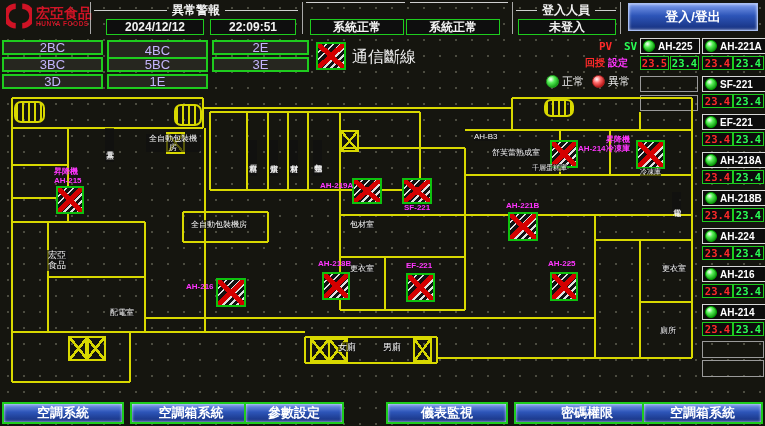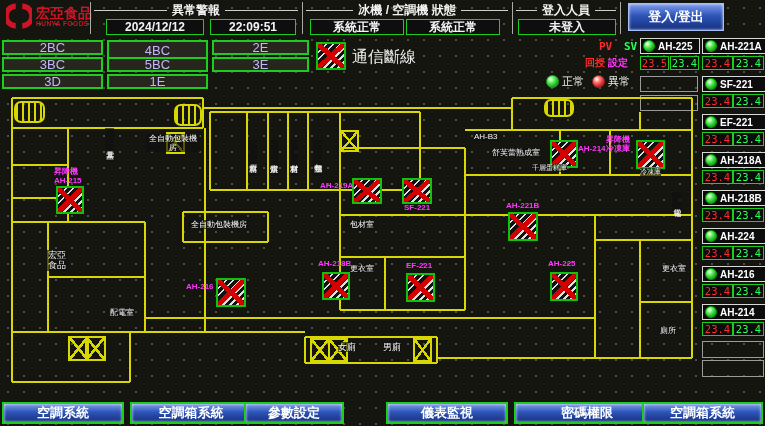--- a/index.html
+++ b/index.html
@@ -29,21 +29,21 @@
   .yx{position:absolute;border:2px solid #d8d800;
     background:
       linear-gradient(to top right,transparent 45%,#d8d800 45% 55%,transparent 55%),
       linear-gradient(to bottom right,transparent 45%,#d8d800 45% 55%,transparent 55%);}
   .stair{position:absolute;border:2px solid #d8d800;border-radius:7px;background:repeating-linear-gradient(90deg,#d8d800 0 2px,transparent 2px 6px)}
   .wl{position:absolute;color:#f4f4f4;font-size:8px;line-height:1.15;background:rgba(15,15,15,.65);text-align:center}
   .wl.v{writing-mode:vertical-rl;text-orientation:upright}
   .ml{position:absolute;color:#ff35ff;font-size:8px;font-weight:bold;line-height:1.1;white-space:nowrap}
   .uname{position:absolute;background:#0c0c0c;border:1px solid #d8d8d8;color:#fff;font-size:10px;font-weight:bold;display:flex;align-items:center;gap:3px;padding-left:2px;cursor:pointer;white-space:nowrap}
   .uname .dot{width:10px;height:10px;border-radius:50%;border:1px solid #0a0;background:radial-gradient(circle at 35% 30%,#fff,#55ee55 35%,#0a8a0a 85%);flex:0 0 auto}
-  .val{position:absolute;background:#0c0c0c;border:1px solid #1ecc1e;font-family:"DejaVu Sans Mono",monospace;font-size:10.5px;font-weight:normal;display:flex;align-items:center;justify-content:center}
+  .val{position:absolute;background:#0c0c0c;border:1px solid #1ecc1e;font-family:"DejaVu Sans Mono",monospace;font-size:10.5px;font-weight:bold;display:flex;align-items:center;justify-content:center}
   .val.pv{color:#ff2a2a}.val.sv{color:#2aff55}
   .emptybox{position:absolute;border:1px solid #9a9a9a;background:transparent}
   .hdr-co{position:absolute;left:6px;top:3px;display:flex;align-items:center;gap:4px}
   .hdr-co .nm{color:#d01325;font-size:14px;font-weight:bold;line-height:1}
   .hdr-co .sub{color:#d01325;font-size:6.5px;font-weight:bold;letter-spacing:.5px}
   .small-lbl{position:absolute;font-weight:bold;font-size:11px;font-family:"DejaVu Sans Mono",monospace}
 </style>
 </head>
 <body>
 
@@ -66,34 +66,33 @@
 <div class="seclabel" style="left:94px;top:2px;width:204px">
     <i></i>
     <span>異常警報</span>
     <i></i>
   </div>
 <div class="gbox" style="left:106px;top:19px;width:96px;height:14px">2024/12/12</div>
 <div class="gbox" style="left:210px;top:19px;width:84px;height:14px">22:09:51</div>
 
 <div class="seclabel" style="left:306px;top:2px;width:202px">
     <i></i>
-    <span>冰機 / 空調機 狀態</span>
     <i></i>
   </div>
 <div class="gbox" style="left:310px;top:19px;width:92px;height:14px">系統正常</div>
 <div class="gbox" style="left:406px;top:19px;width:92px;height:14px">系統正常</div>
 
 <div class="seclabel" style="left:516px;top:2px;width:100px">
     <i></i>
     <span>登入人員</span>
     <i></i>
   </div>
 <div class="gbox" style="left:518px;top:19px;width:96px;height:14px">未登入</div>
 
-<button class="bluebtn" style="left:628px;top:3px;width:96px;height:28px">登入/登出</button>
+<button class="bluebtn" style="left:628px;top:3px;width:130px;height:28px">登入/登出</button>
 
 <button class="floorbtn" style="left:2px;top:40px;width:101px;height:15px">2BC</button>
 <button class="floorbtn" style="left:107px;top:40px;width:101px;height:21px">4BC</button>
 <button class="floorbtn" style="left:212px;top:40px;width:97px;height:15px">2E</button>
 <button class="floorbtn" style="left:2px;top:57px;width:101px;height:15px">3BC</button>
 <button class="floorbtn" style="left:107px;top:57px;width:101px;height:15px">5BC</button>
 <button class="floorbtn" style="left:212px;top:57px;width:97px;height:15px">3E</button>
 <button class="floorbtn" style="left:2px;top:74px;width:101px;height:15px">3D</button>
 <button class="floorbtn" style="left:107px;top:74px;width:101px;height:15px">1E</button>
 

